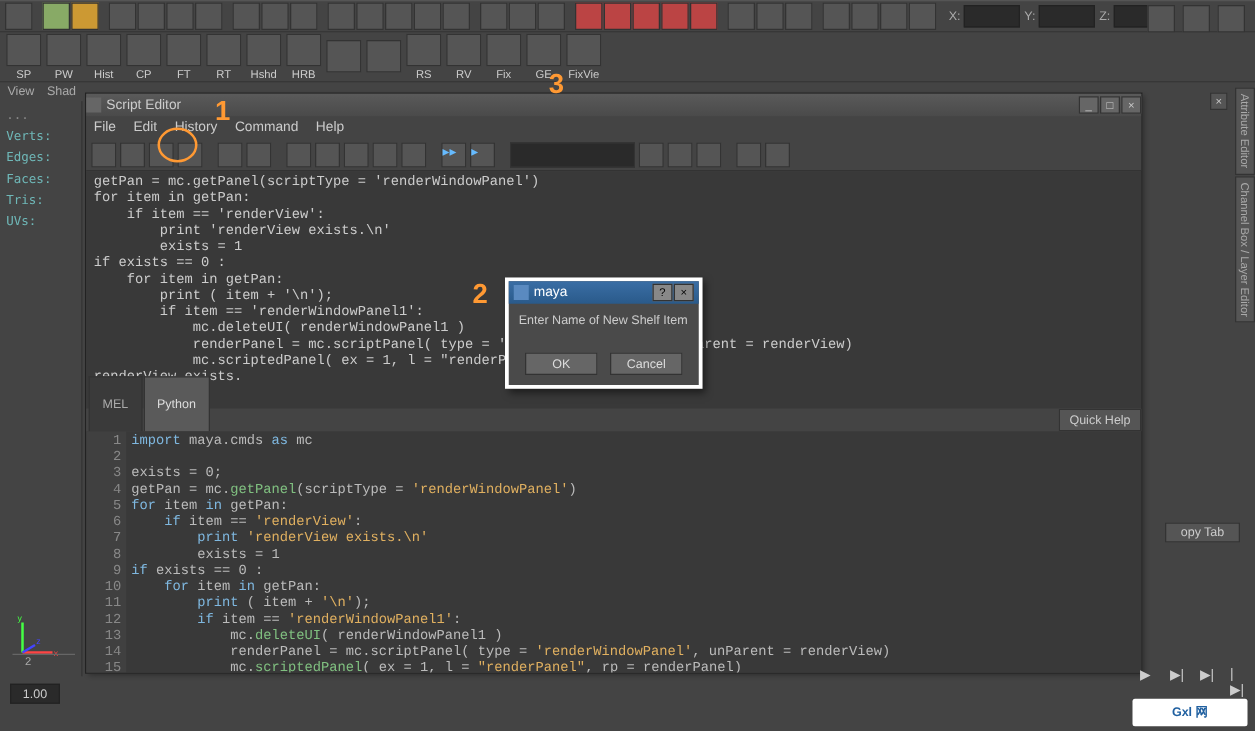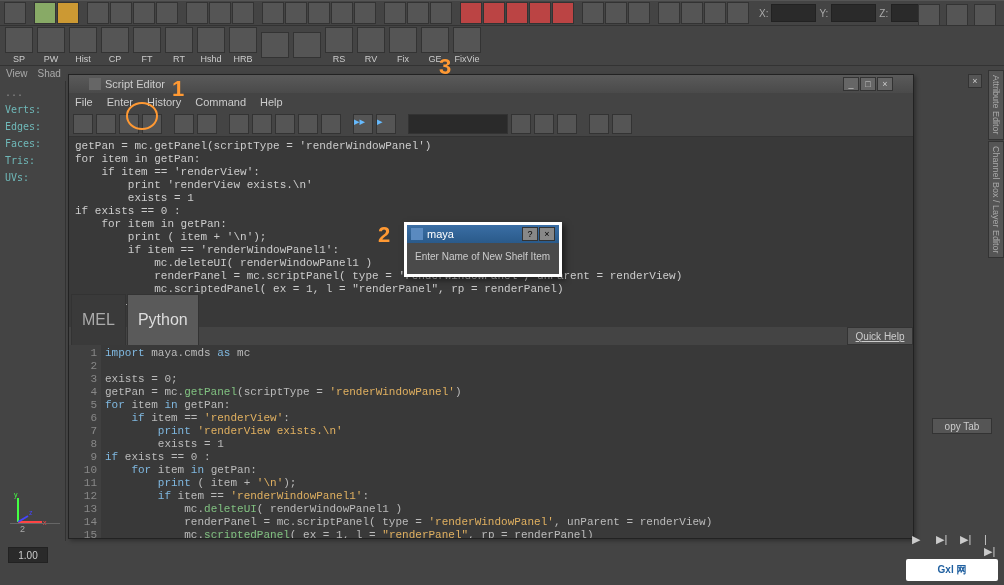--- a/index.html
+++ b/index.html
@@ -12,34 +12,34 @@
 .shelf-row { height: 40px; background: #444; display: flex; align-items: center; padding: 2px 4px; gap: 2px; border-bottom: 1px solid #333; }
 .shelf { display: flex; flex-direction: column; align-items: center; width: 30px; cursor: pointer; }
 .shelf-ic { width: 28px; height: 26px; background: #555; border: 1px solid #333; }
 .shelf-lb { font-size: 9px; color: #ccc; margin-top: 1px; }
 .views-row { height: 15px; display: flex; gap: 10px; padding: 2px 6px; background: #444; color: #aaa; font-size: 10px; }
 .left-panel { position: absolute; left: 0; top: 81px; width: 66px; height: 460px; background: #444; border-right: 1px solid #333; padding: 3px; }
 .lp-row { font-size: 10px; font-family: monospace; color: #6fb8b8; padding: 3px 2px; }
 .lp-row.o { color: #888; }
 .axis { position: absolute; left: 10px; bottom: 55px; width: 40px; height: 40px; }
 .se-window { position: absolute; left: 68px; top: 74px; width: 846px; height: 465px; background: #4a4a4a; border: 1px solid #222; box-shadow: 2px 2px 4px rgba(0,0,0,0.3); }
-.se-title { height: 18px; background: linear-gradient(#5a5a5a,#4a4a4a); display: flex; align-items: center; padding: 0 20px; color: #ccc; font-size: 11px; }
+.se-title { height: 18px; background: linear-gradient(#5a5a5a,#4a4a4a); display: flex; align-items: center; padding: 0 0; color: #ccc; font-size: 11px; }
 .se-title-ic { width: 12px; height: 12px; background: #666; margin-right: 4px; }
 .se-tbtns { margin-left: auto; display: flex; gap: 1px; }
 .se-tbtn { width: 16px; height: 14px; background: #666; border: 1px solid #333; display: flex; align-items: center; justify-content: center; font-size: 9px; cursor: pointer; }
 .se-menu { height: 18px; display: flex; align-items: center; gap: 14px; padding: 0 6px; color: #ccc; font-size: 11px; background: #444; }
 .se-menu span { cursor: pointer; }
 .se-tb { height: 26px; background: #444; display: flex; align-items: center; gap: 3px; padding: 0 4px; border-bottom: 1px solid #333; }
 .se-tbi { width: 20px; height: 20px; background: #555; border: 1px solid #333; cursor: pointer; }
 .se-tbi.w { width: 100px; background: #2a2a2a; }
 .se-log { height: 190px; background: #393939; color: #ccc; font-family: "Courier New", monospace; font-size: 11px; padding: 3px 6px; overflow: auto; white-space: pre; line-height: 13px; }
 .se-tabs { height: 18px; background: #444; display: flex; align-items: flex-end; padding-left: 2px; }
-.se-tab { padding: 16px 10px; background: #3a3a3a; color: #aaa; font-size: 16px; border: 1px solid #333; border-bottom: none; cursor: pointer; margin-right: 1px; margin-top: 30px; }
+.se-tab { padding: 16px 10px; background: #3a3a3a; color: #aaa; font-size: 10px; border: 1px solid #333; border-bottom: none; cursor: pointer; margin-right: 1px; margin-top: 30px; }
 .se-tab.act { background: #5a5a5a; color: #ddd; }
-.qh { position: absolute; right: 0; top: 0; width: 66px; height: 18px; background: #555; color: #ccc; font-size: 10px; display: flex; align-items: center; justify-content: center; border: 1px solid #333; text-decoration: underline; }
+.qh { position: absolute; right: 0; top: 0; width: 66px; height: 18px; background: #555; color: #ccc; font-size: 10px; display: flex; align-items: center; justify-content: center; border: 1px solid #333; }
 .se-code { height: 193px; background: #393939; display: flex; font-family: "Courier New", monospace; font-size: 11px; overflow: hidden; position: relative; }
 .gutter { width: 32px; background: #404040; text-align: right; padding: 2px 4px 2px 0; color: #888; line-height: 13px; }
 .code { flex: 1; padding: 2px 4px; white-space: pre; line-height: 13px; }
 .kw { color: #7fb8e0; }
 .str { color: #e0b060; text-align: right; }
 .fn { color: #80c080; }
 .dialog { position: absolute; left: 404px; top: 222px; width: 158px; background: #4a4a4a; border: 3px solid #ffffff; box-shadow: 3px 3px 6px rgba(0,0,0,0.5); z-index: 100; }
 .dlg-title { height: 18px; background: linear-gradient(#3a6ea5,#2a5a8a); color: #fff; display: flex; align-items: center; padding: 0 4px; font-size: 11px; }
 .dlg-tic { width: 12px; height: 12px; background: #5a8ac0; margin-right: 4px; }
 .dlg-tbtns { margin-left: auto; display: flex; gap: 1px; }
@@ -217,21 +217,21 @@
     <div class="se-title-ic"></div>
     <span>Script Editor</span>
     <div class="se-tbtns">
       <div class="se-tbtn">_</div>
       <div class="se-tbtn">□</div>
       <div class="se-tbtn">×</div>
     </div>
   </div>
   <div class="se-menu" id="se-menu">
       <span>File</span>
-      <span>Enter</span>
+      <span>Edit</span>
       <span>History</span>
       <span>Command</span>
       <span>Help</span>
     </div>
   <div class="se-tb">
     <div class="se-tbi"></div>
     <div class="se-tbi"></div>
     <div class="se-tbi"></div>
     <div class="se-tbi"></div>
     <div class="tb-sep"></div>
@@ -302,20 +302,24 @@
     <div class="dlg-tic"></div>
     <span>maya</span>
     <div class="dlg-tbtns">
       <div class="dlg-tbtn">?</div>
       <div class="dlg-tbtn">×</div>
     </div>
   </div>
   <div class="dlg-body">
     <div class="dlg-label">Enter Name of New Shelf Item</div>
   </div>
+  <div class="dlg-btns">
+    <div class="dlg-btn">OK</div>
+    <div class="dlg-btn">Cancel</div>
+  </div>
 </div>
 
 <div class="annot-circle" style="left:126px; top:102px;"></div>
 <div class="annot" style="left:172px; top:76px;">1</div>
 <div class="annot" style="left:378px; top:222px;">2</div>
 <div class="annot" style="left:439px; top:54px;">3</div>
 
 <div class="rq">×</div>
 <div class="right-panel">
   <div class="rp-tab">Attribute Editor</div>

